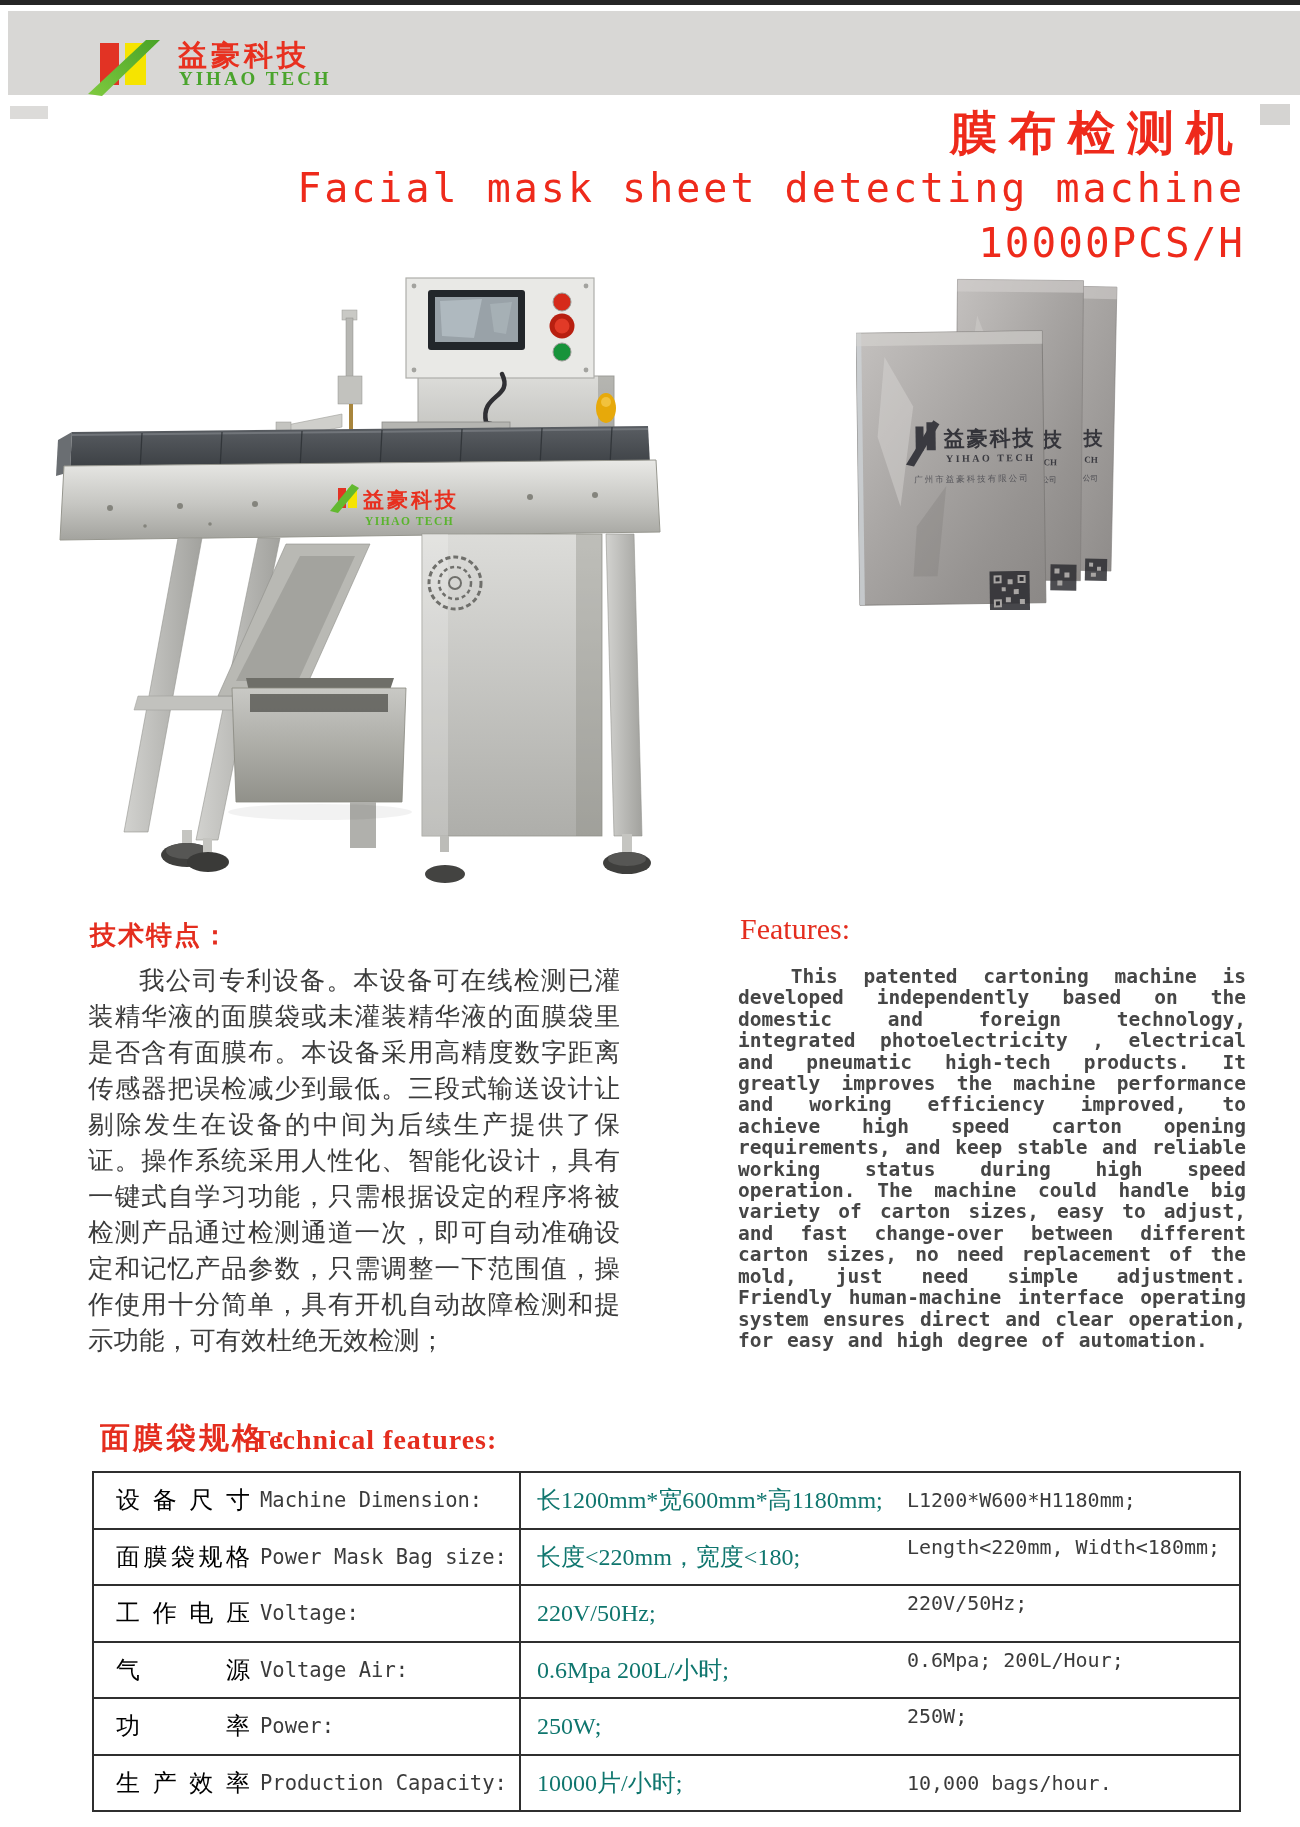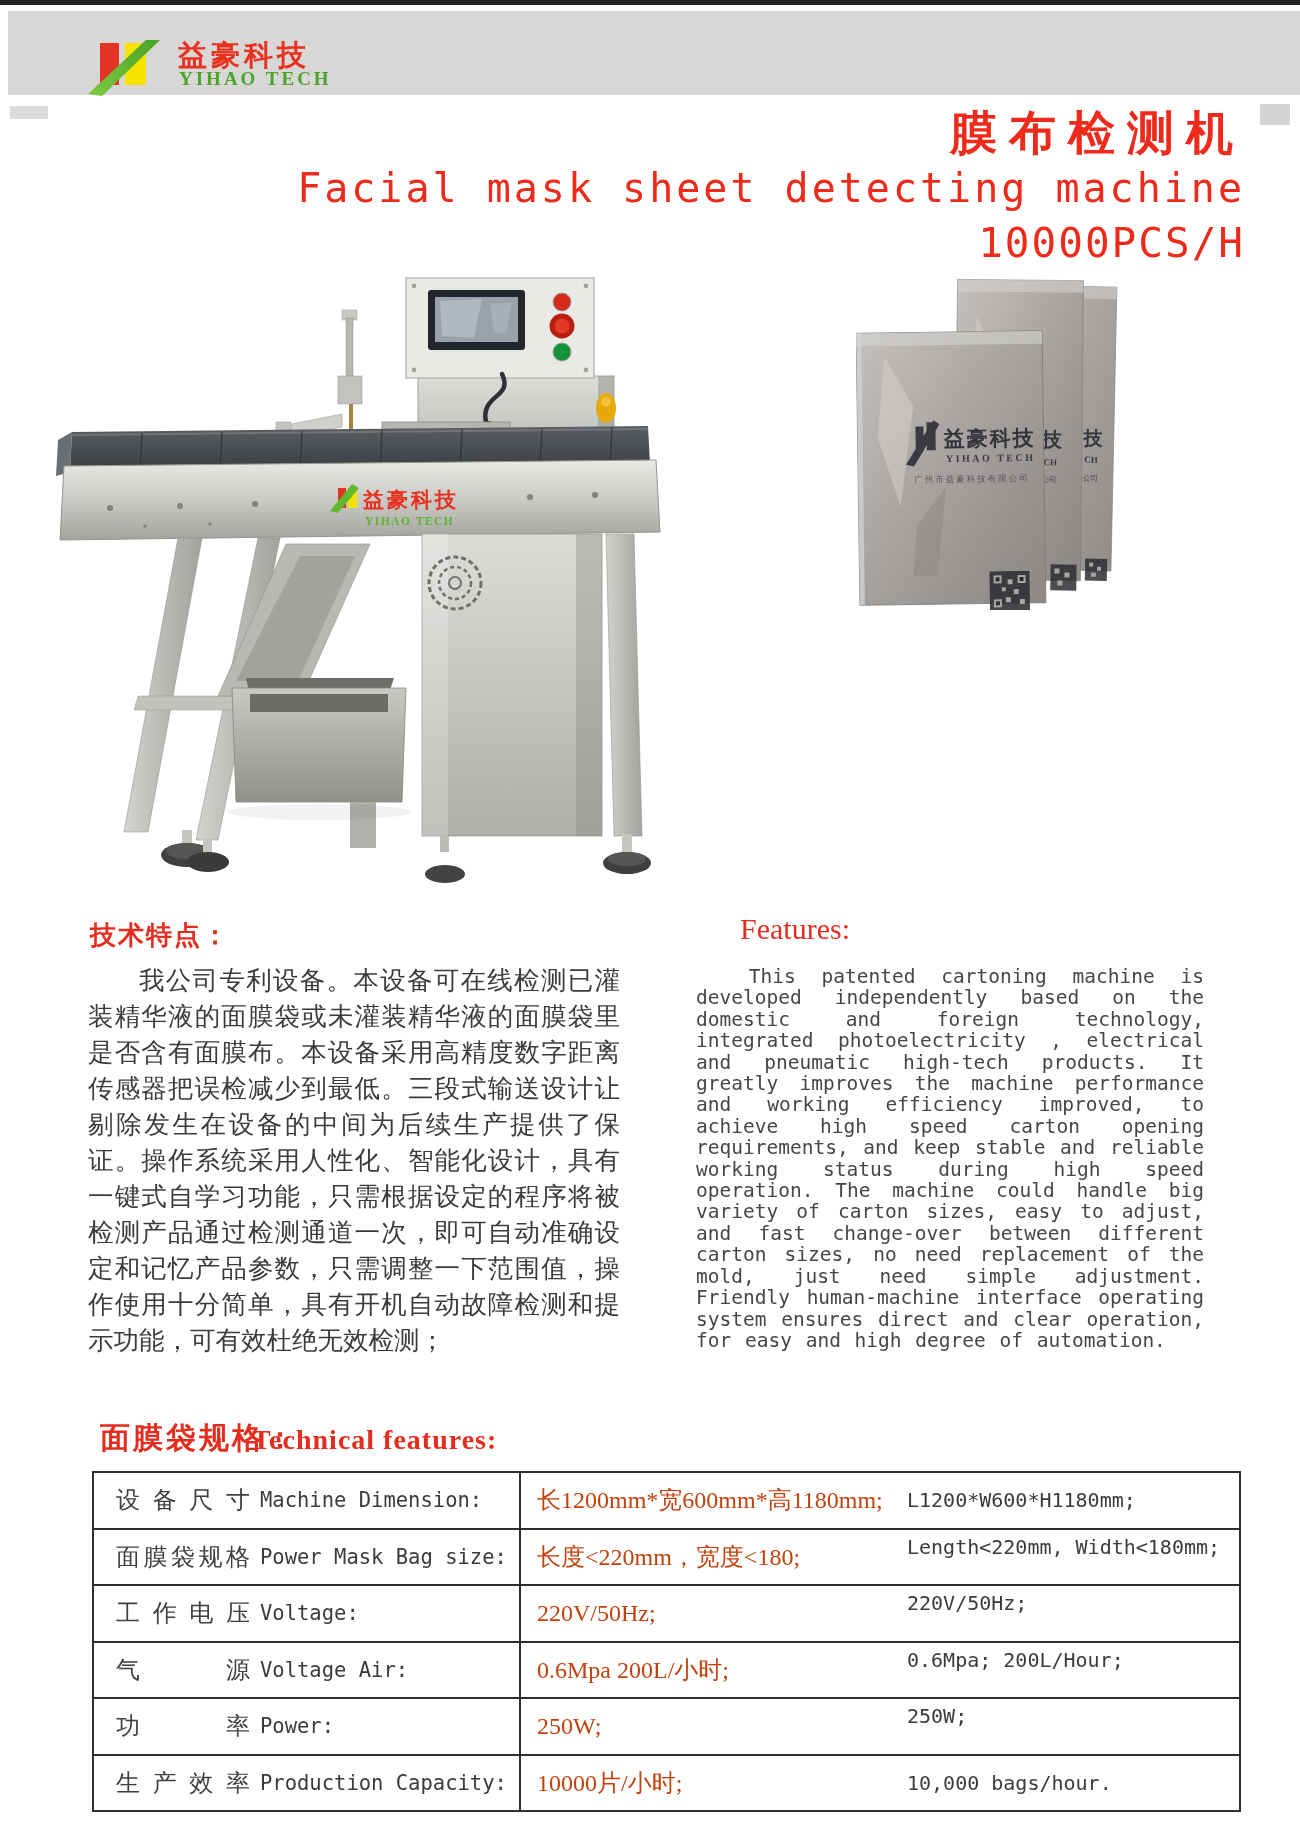--- a/index.html
+++ b/index.html
@@ -36,37 +36,37 @@
              font-family:"Liberation Serif","DejaVu Serif",serif;}
   .h-cn-spec{left:100px;top:1418px;font-size:30px;font-weight:bold;letter-spacing:3px;color:#e42d1e;
              font-family:"Liberation Sans","DejaVu Sans",sans-serif;}
   .h-en-spec{left:252px;top:1424px;font-size:28px;font-weight:bold;letter-spacing:1px;color:#e42d1e;
              font-family:Liberation Serif, serif;}
 
   
   .body-cn{left:88px;top:963px;width:532px;font-size:25.5px;line-height:36px;
            text-align:justify;text-indent:2em;color:#3b3b3b;
            font-family:"Liberation Serif","DejaVu Serif",serif;}
-  .body-en{left:696px;top:966px;width:508px;font-size:19.5px;line-height:21.4px;
+  .body-en{left:738px;top:966px;width:508px;font-size:19.5px;line-height:21.4px;
            text-align:justify;text-indent:4.5ch;color:#464646;word-spacing:2px;
-           font-family:"DejaVu Sans Mono","Liberation Mono",monospace;}
+           font-family:"DejaVu Sans Mono","Liberation Mono",monospace;font-weight:bold;}
 
   
   .spec-table{left:92px;top:1471px;width:1145px;border:2px solid #2f2f2f;border-bottom:none;}
   .spec-row{display:flex;height:54.5px;border-bottom:2px solid #2f2f2f;align-items:center;}
   .cell-label{width:427px;height:100%;border-right:2px solid #2f2f2f;display:flex;
               align-items:center;padding-left:22px;box-sizing:border-box;}
-  .lbl-cn{display:inline-block;width:134px;font-size:24px;color:#404040;
+  .lbl-cn{display:inline-block;width:134px;font-size:24px;color:#000000;
           text-align:justify;text-align-last:justify;
           font-family:"Liberation Serif","DejaVu Serif",serif;}
   .lbl-en{margin-left:10px;font-size:20.5px;color:#3b3b3b;white-space:nowrap;
           font-family:"DejaVu Sans Mono","Liberation Mono",monospace;}
   .cell-value{position:relative;flex:1;height:100%;}
   .val-cn{position:absolute;left:16px;top:50%;transform:translateY(-50%);font-size:24px;
-          color:#c2410c;white-space:nowrap;font-family:"Liberation Serif","DejaVu Serif",serif;}
+          color:#0f766e;white-space:nowrap;font-family:"Liberation Serif","DejaVu Serif",serif;}
   .val-en{position:absolute;left:386px;top:50%;transform:translateY(-50%);font-size:20px;
           color:#3b3b3b;white-space:nowrap;font-family:"DejaVu Sans Mono","Liberation Mono",monospace;}
   .val-en.raise{transform:translateY(-90%);}
 
   
   .machine-figure{left:50px;top:226px;width:620px;height:660px;}
   .bags-figure{left:856px;top:276px;width:264px;height:334px;}
 </style>
 </head>
 <body>

